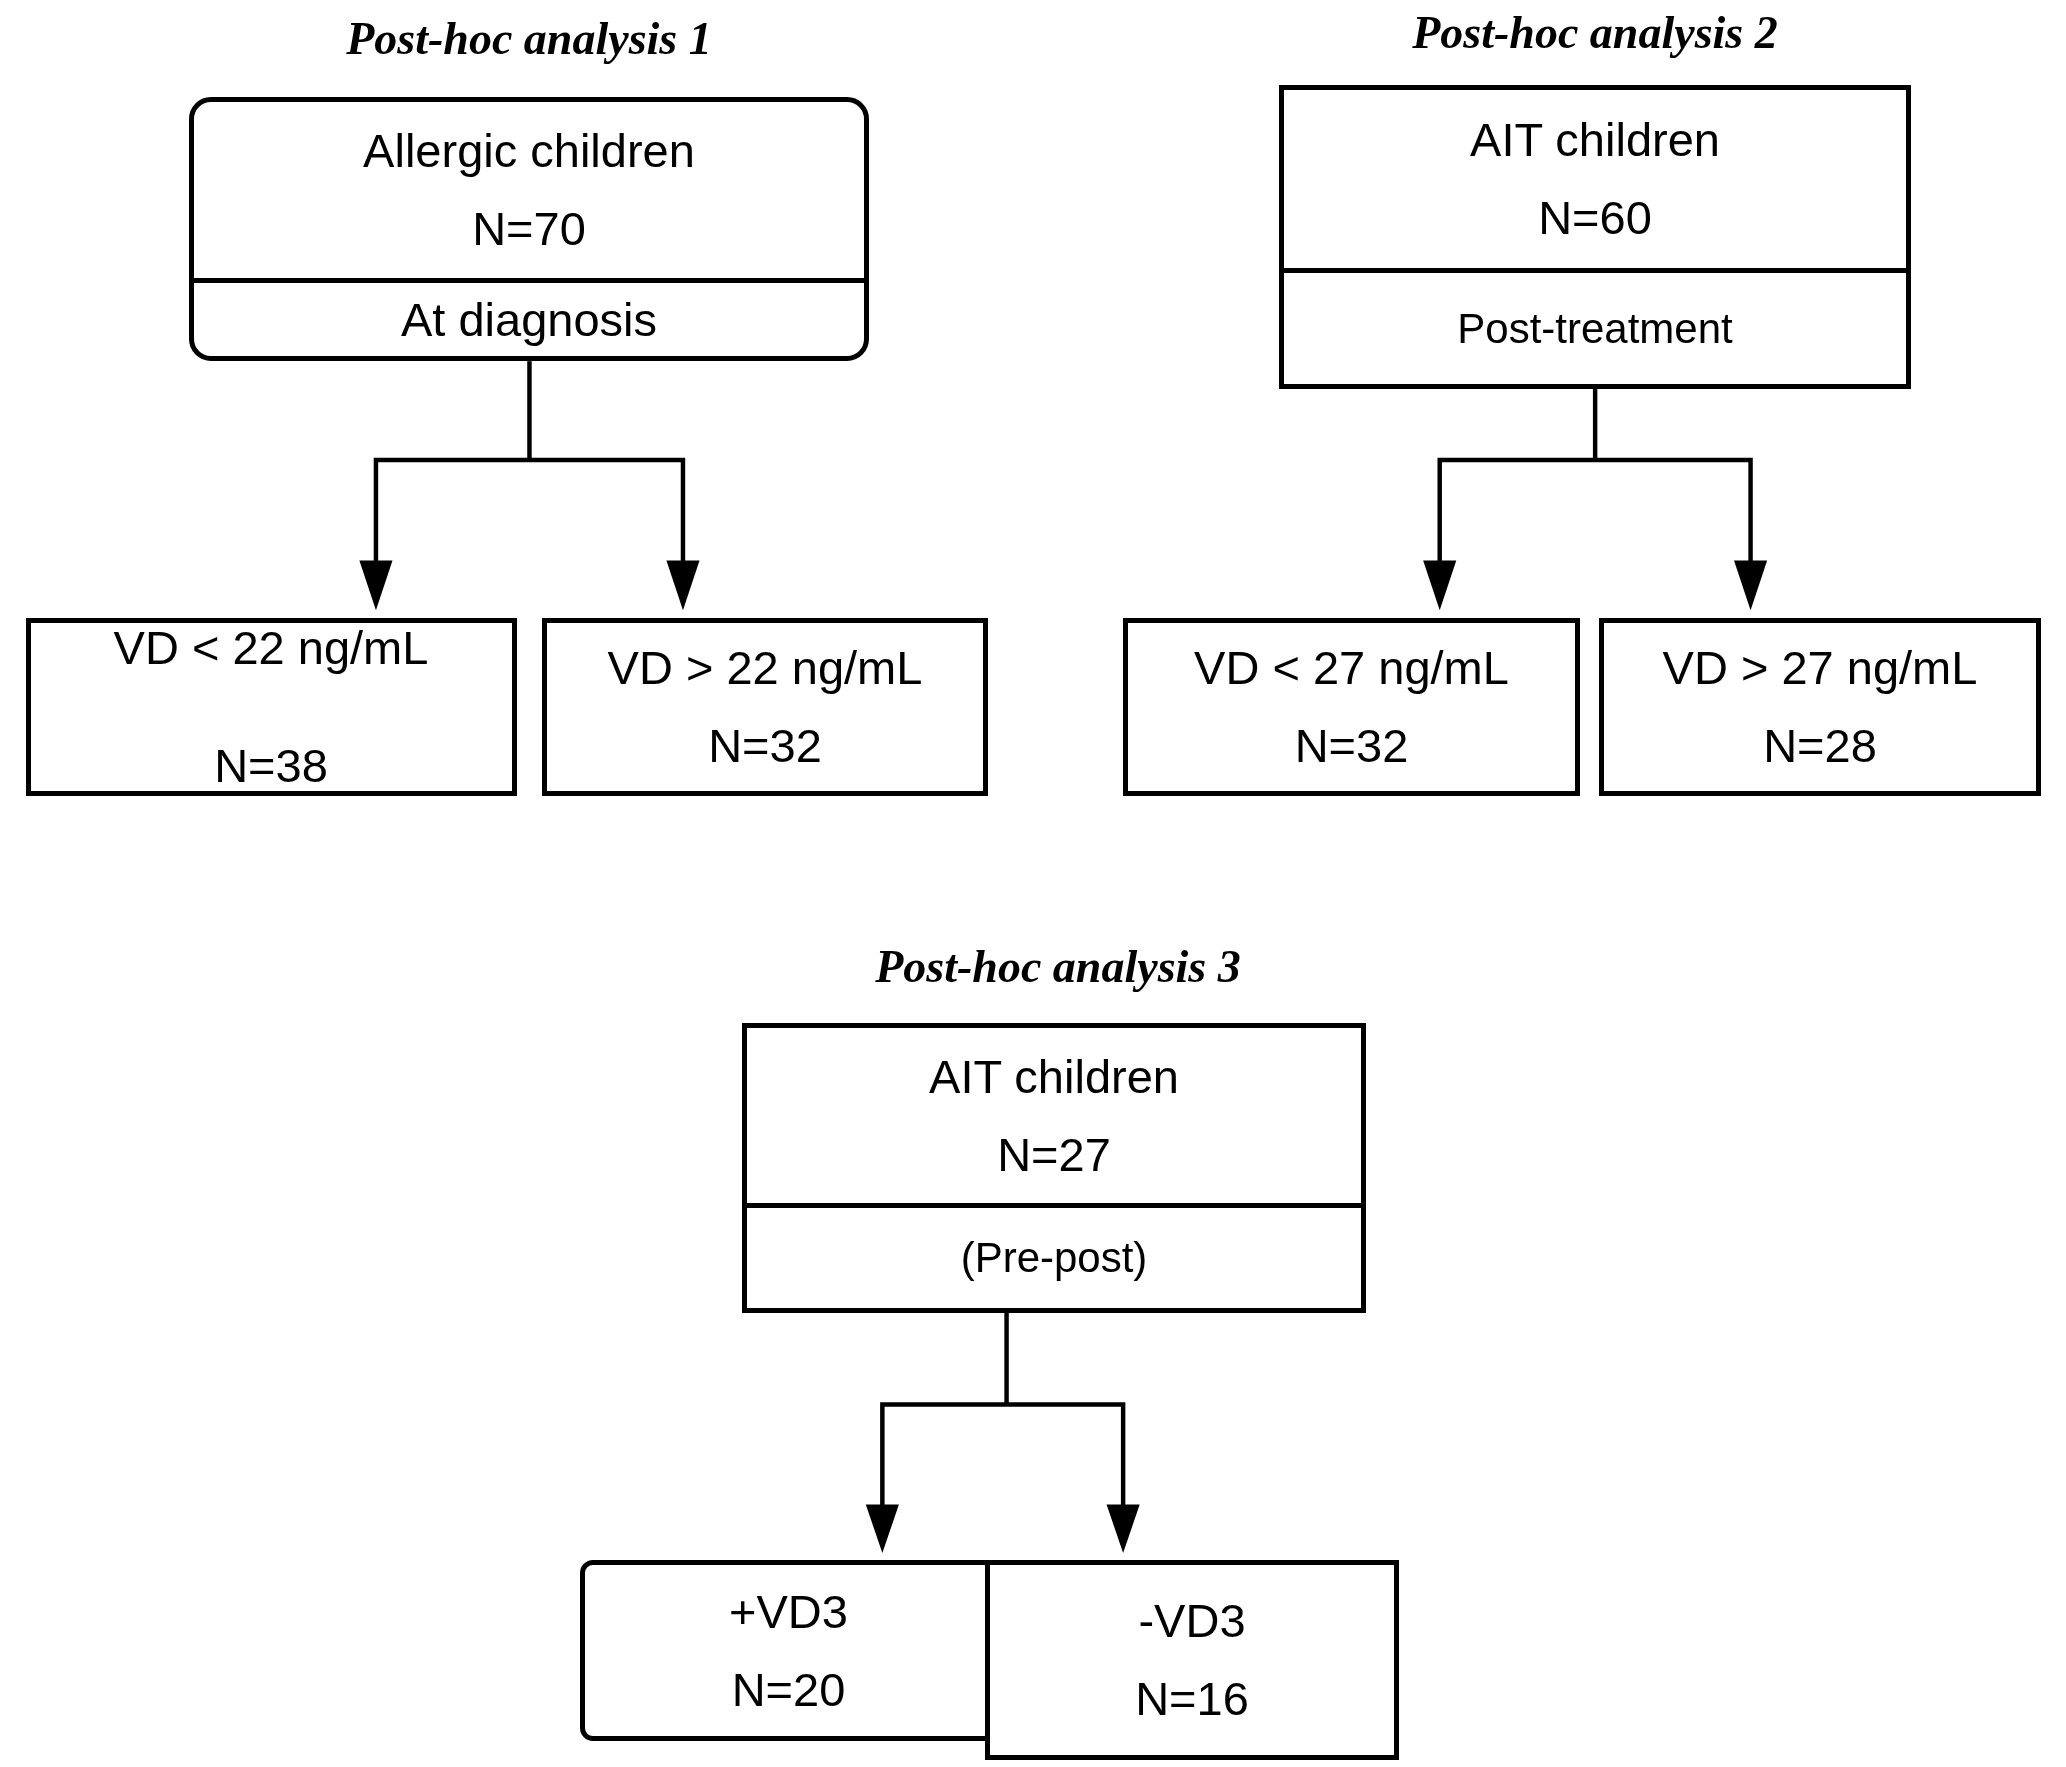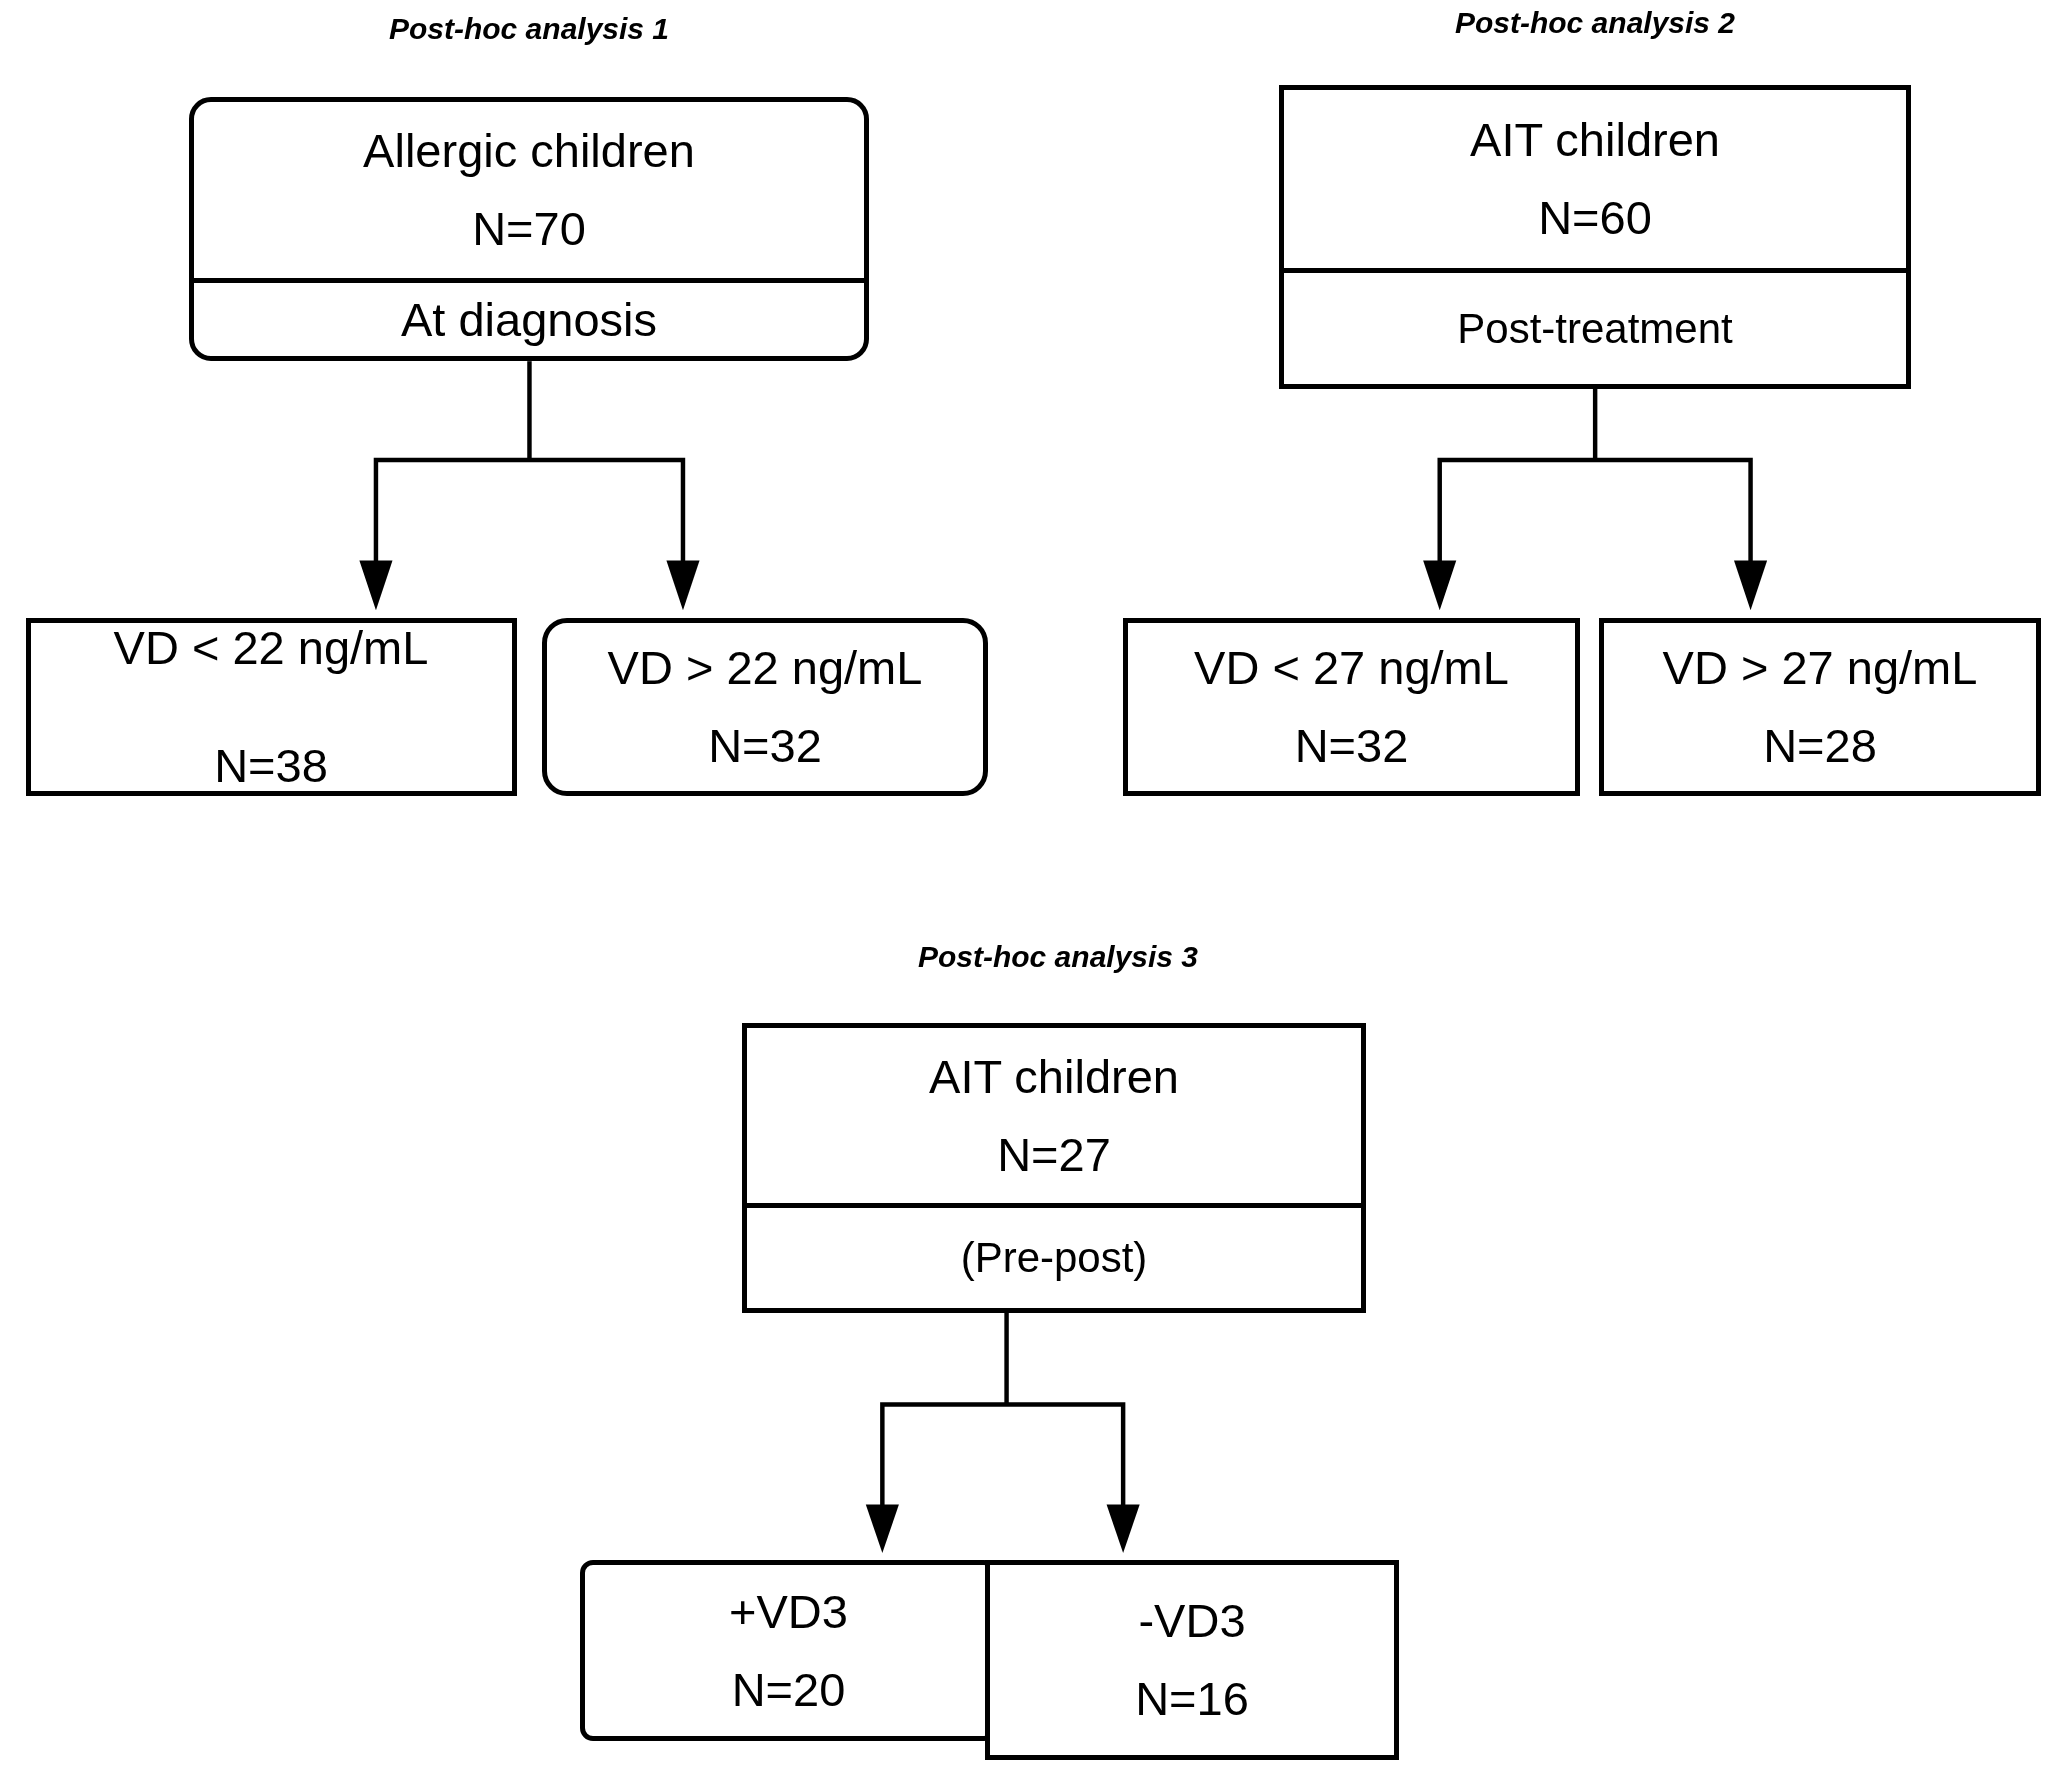--- a/index.html
+++ b/index.html
@@ -28,25 +28,26 @@
     stroke-width: 7;
     stroke-linejoin: miter;
   }
   .connectors polygon {
     fill: #000000;
     stroke: none;
   }
   .title {
     position: absolute;
     transform: translateX(-50%);
-    font-size: 30px;
+    font-size: 46px;
     font-weight: bold;
     font-style: italic;
     white-space: nowrap;
     letter-spacing: 0px;
+    font-family: Liberation Serif, serif;
   }
   .box {
     position: absolute;
     box-sizing: border-box;
     border: 5.1px solid #000000;
     background: #ffffff;
     display: flex;
     flex-direction: column;
   }
   .compartment-top {
@@ -117,21 +118,21 @@
       <div class="compartment-sub">
         <div class="sub-line">At diagnosis</div>
       </div>
     </div>
 
     <div class="box leaf" style="left:25.5px; top:618px; width:491px; height:178px;gap:40px;">
       <div class="line">VD &lt; 22 ng/mL</div>
       <div class="line">N=38</div>
     </div>
 
-    <div class="box leaf" style="left:542px; top:618px; width:446px; height:178px;border-radius:25px;">
+    <div class="box leaf" style="left:542px; top:618px; width:446px; height:178px;">
       <div class="line">VD &gt; 22 ng/mL</div>
       <div class="line">N=32</div>
     </div>
   </div>
 
   <div class="analysis a2">
     <div class="title" style="left:1595px; top:6.4px;">Post-hoc analysis 2</div>
 
     <div class="box" style="left:1279px; top:85px; width:632px; height:304px;">
       <div class="compartment-top" style="height:178px;">

